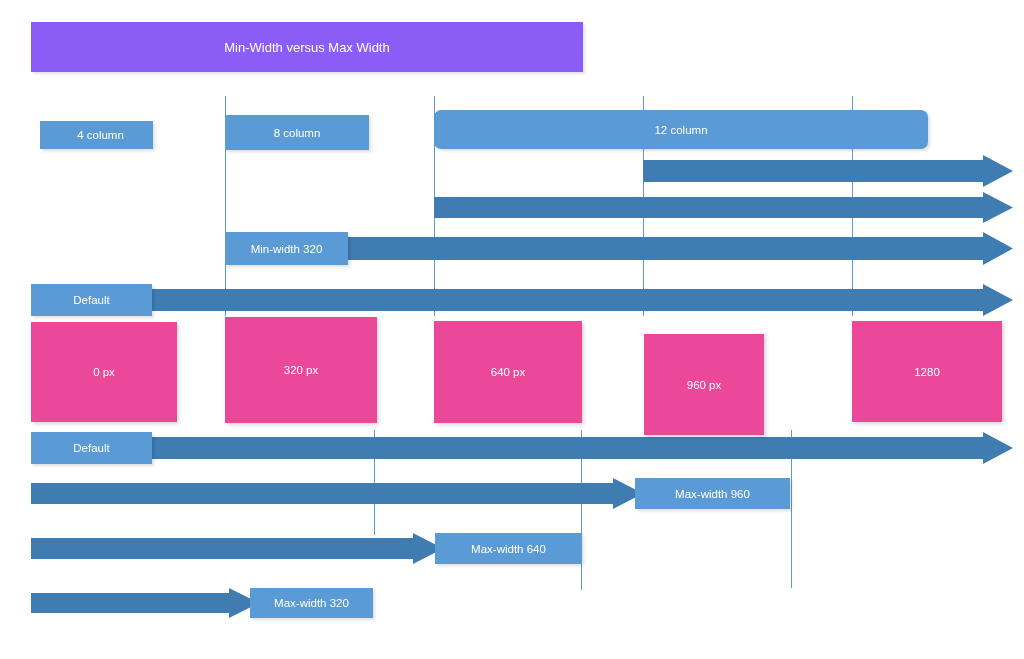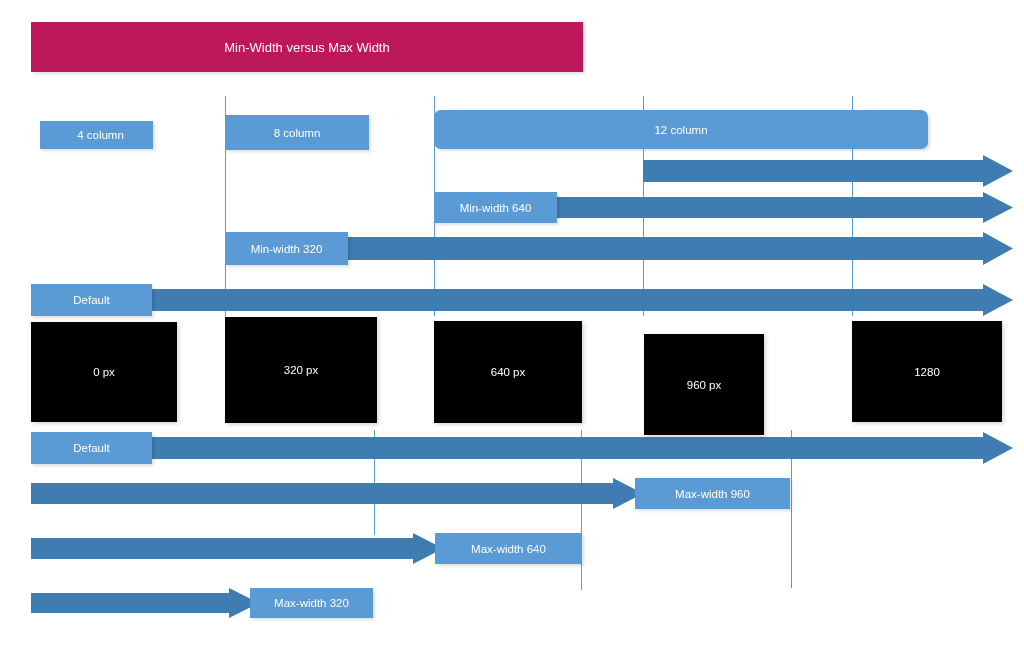--- a/index.html
+++ b/index.html
@@ -17,21 +17,21 @@
     background: #ffffff;
     overflow: hidden;
   }
   .gridline {
     position: absolute;
     width: 1px;
     background: #5B9BD5;
   }
   .title-bar {
     position: absolute;
-    background: #be185d;
+    background: #8b5cf6;
     color: #ffffff;
     display: flex;
     align-items: center;
     justify-content: center;
     font-size: 13px;
     box-shadow: 2px 2px 3px rgba(0,0,0,0.12);
   }
   .box {
     position: absolute;
     background: #5B9BD5;
@@ -58,21 +58,21 @@
   .arrow {
     position: absolute;
     z-index: 2;
   }
   .arrow svg {
     display: block;
     overflow: visible;
   }
   .big-box {
     position: absolute;
-    background: #000000;
+    background: #ec4899;
     color: #ffffff;
     display: flex;
     align-items: center;
     justify-content: center;
     font-size: 11.5px;
     box-shadow: 2px 2px 4px rgba(0,0,0,0.16);
     box-sizing: border-box;
     z-index: 4;
   }
 </style>
@@ -107,23 +107,20 @@
   <div class="arrow" style="left:643px; top:155px;">
     <svg width="370" height="32" viewBox="0 0 370 32">
       <path d="M0,5 L340,5 L340,0 L370,16 L340,32 L340,27 L0,27 Z" fill="#3E7CB1"></path>
     </svg>
   </div>
 
   <div class="arrow" style="left:434px; top:192px;">
     <svg width="579" height="31" viewBox="0 0 579 31">
       <path d="M0,5 L549,5 L549,0 L579,15.5 L549,31 L549,26 L0,26 Z" fill="#3E7CB1"></path>
     </svg>
-  </div>
-  <div class="label-box" style="left:434px; top:192px; width:123px; height:31px;">
-    <span>Min-width 640</span>
   </div>
 
   <div class="arrow" style="left:225px; top:232px;">
     <svg width="788" height="33" viewBox="0 0 788 33">
       <path d="M0,5 L758,5 L758,0 L788,16.5 L758,33 L758,28 L0,28 Z" fill="#3E7CB1"></path>
     </svg>
   </div>
   <div class="label-box" style="left:225px; top:232px; width:123px; height:33px;">
     <span>Min-width 320</span>
   </div>

